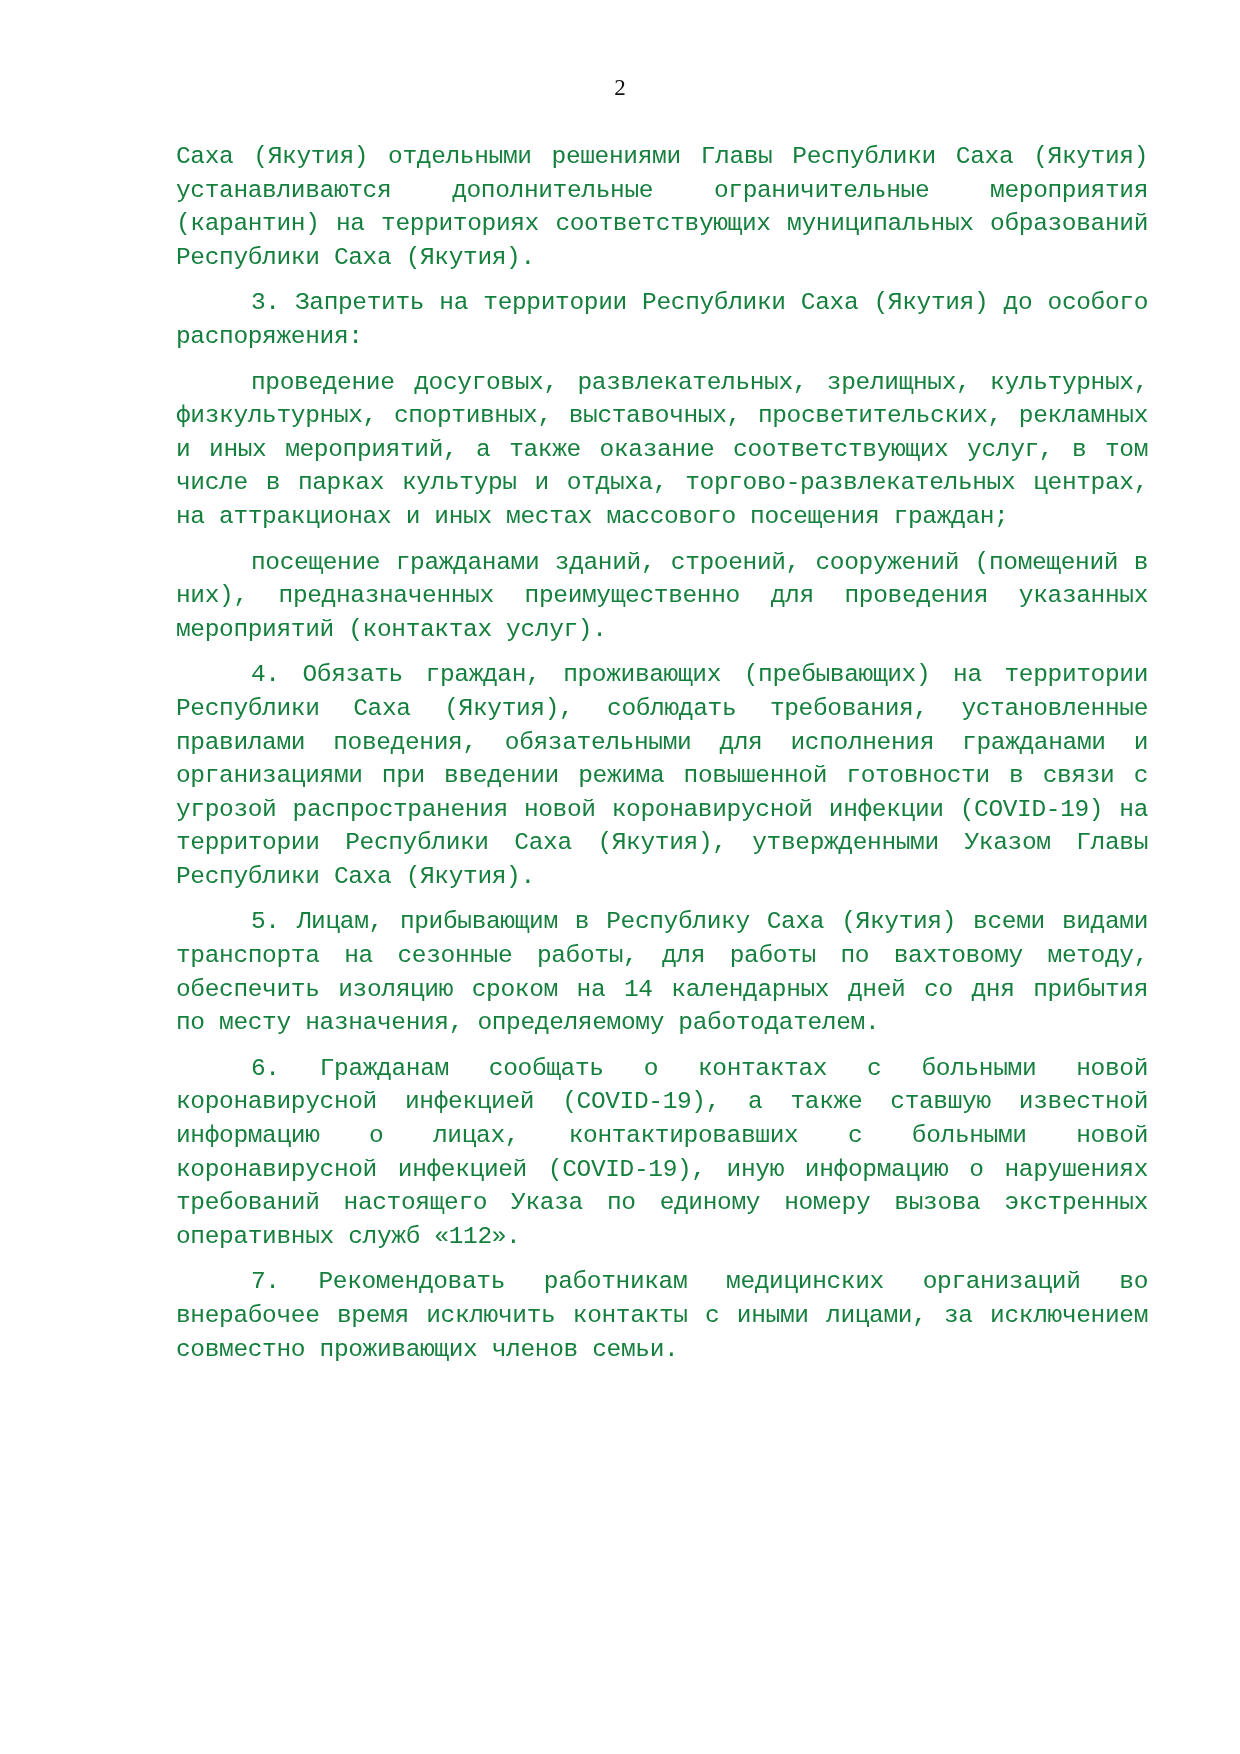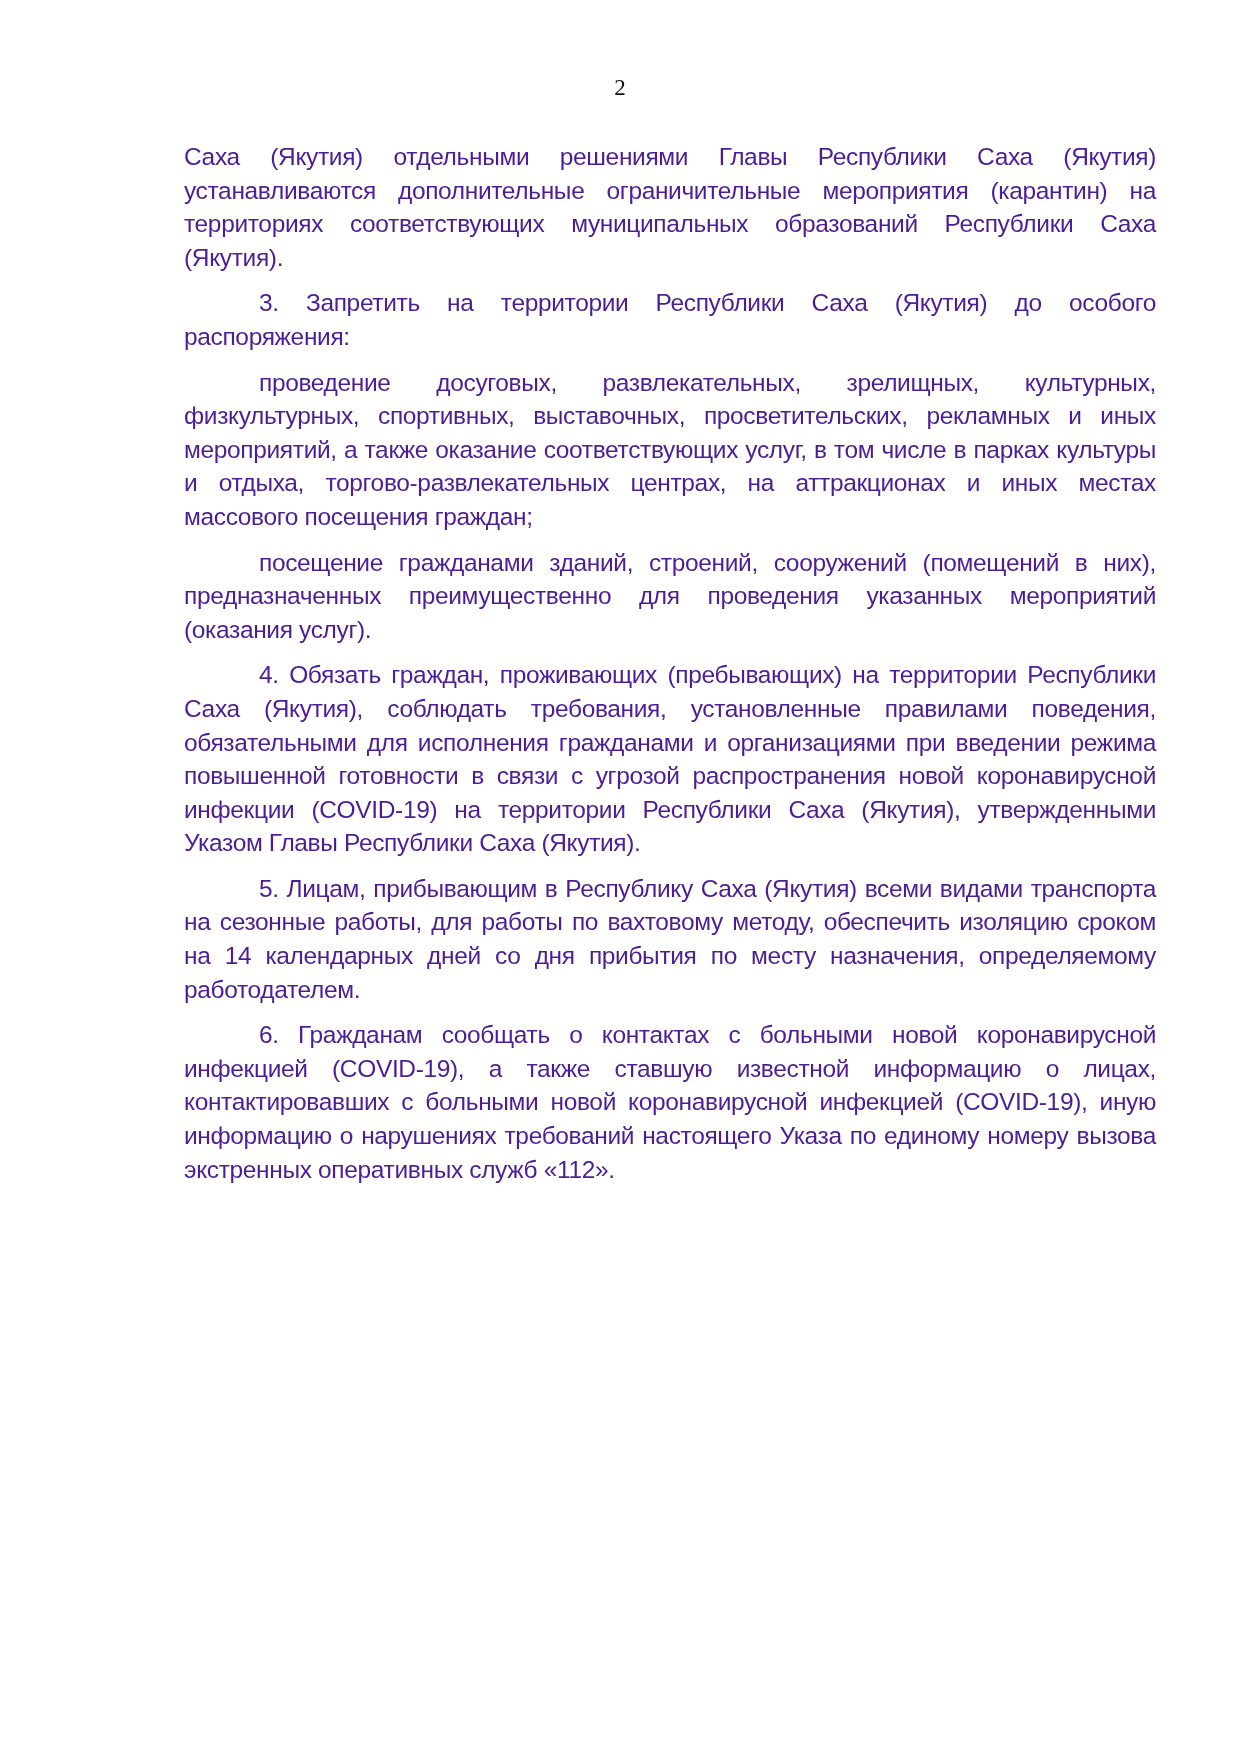--- a/index.html
+++ b/index.html
@@ -3,37 +3,38 @@
   <meta charset="utf-8">
   <style>
     html, body { margin: 0; padding: 0; background: #ffffff; }
     body { width: 1240px; height: 1754px; position: relative; overflow: hidden; }
     .page-number {
       position: absolute; left: 0; width: 1240px; top: 75px;
       text-align: center;
       font-family: "Liberation Serif", serif; font-size: 23px; color: #111;
     }
     .body-text {
-      position: absolute; left: 184px; width: 972px; top: 140px;
-      font-family: Liberation Sans, sans-serif; font-size: 24.5px;
-      line-height: 33.6px; color: #4c1d95;
+      position: absolute; left: 176px; width: 972px; top: 140px;
+      font-family: Liberation Mono, monospace; font-size: 24.5px;
+      line-height: 33.6px; color: #15803d;
       letter-spacing: -0.35px;
     }
     .para { margin: 0; padding: 0; text-align: justify; text-indent: 75px; }
     .para.noindent { text-indent: 0; }
     .para.gap { margin-top: 12px; }
   </style>
 </head>
 <body>
 
 <div>
   <div class="page-number">2</div>
 
   <div class="body-text">
     <p class="para noindent">Саха (Якутия) отдельными решениями Главы Республики Саха (Якутия) устанавливаются дополнительные ограничительные мероприятия (карантин) на территориях соответствующих муниципальных образований Республики Саха (Якутия).</p>
     <p class="para gap">3. Запретить на территории Республики Саха (Якутия) до особого распоряжения:</p>
     <p class="para gap">проведение досуговых, развлекательных, зрелищных, культурных, физкультурных, спортивных, выставочных, просветительских, рекламных и иных мероприятий, а также оказание соответствующих услуг, в том числе в парках культуры и отдыха, торгово-развлекательных центрах, на аттракционах и иных местах массового посещения граждан;</p>
-    <p class="para gap">посещение гражданами зданий, строений, сооружений (помещений в них), предназначенных преимущественно для проведения указанных мероприятий (оказания услуг).</p>
+    <p class="para gap">посещение гражданами зданий, строений, сооружений (помещений в них), предназначенных преимущественно для проведения указанных мероприятий (контактах услуг).</p>
     <p class="para gap">4. Обязать граждан, проживающих (пребывающих) на территории Республики Саха (Якутия), соблюдать требования, установленные правилами поведения, обязательными для исполнения гражданами и организациями при введении режима повышенной готовности в связи с угрозой распространения новой коронавирусной инфекции (COVID-19) на территории Республики Саха (Якутия), утвержденными Указом Главы Республики Саха (Якутия).</p>
     <p class="para gap">5. Лицам, прибывающим в Республику Саха (Якутия) всеми видами транспорта на сезонные работы, для работы по вахтовому методу, обеспечить изоляцию сроком на 14 календарных дней со дня прибытия по месту назначения, определяемому работодателем.</p>
     <p class="para gap">6. Гражданам сообщать о контактах с больными новой коронавирусной инфекцией (COVID-19), а также ставшую известной информацию о лицах, контактировавших с больными новой коронавирусной инфекцией (COVID-19), иную информацию о нарушениях требований настоящего Указа по единому номеру вызова экстренных оперативных служб «112».</p>
+    <p class="para gap">7. Рекомендовать работникам медицинских организаций во внерабочее время исключить контакты с иными лицами, за исключением совместно проживающих членов семьи.</p>
   </div>
 </div>
 
 </body></html>

